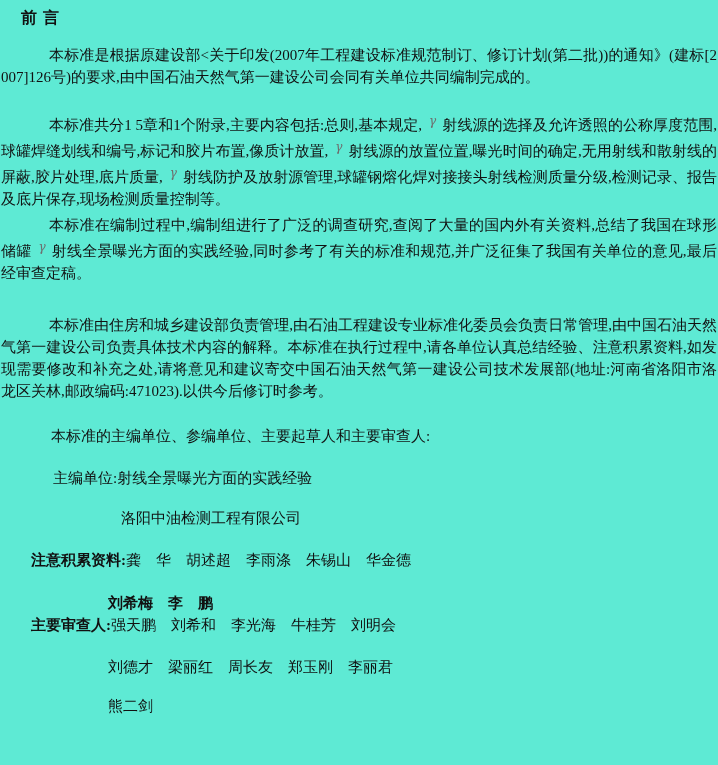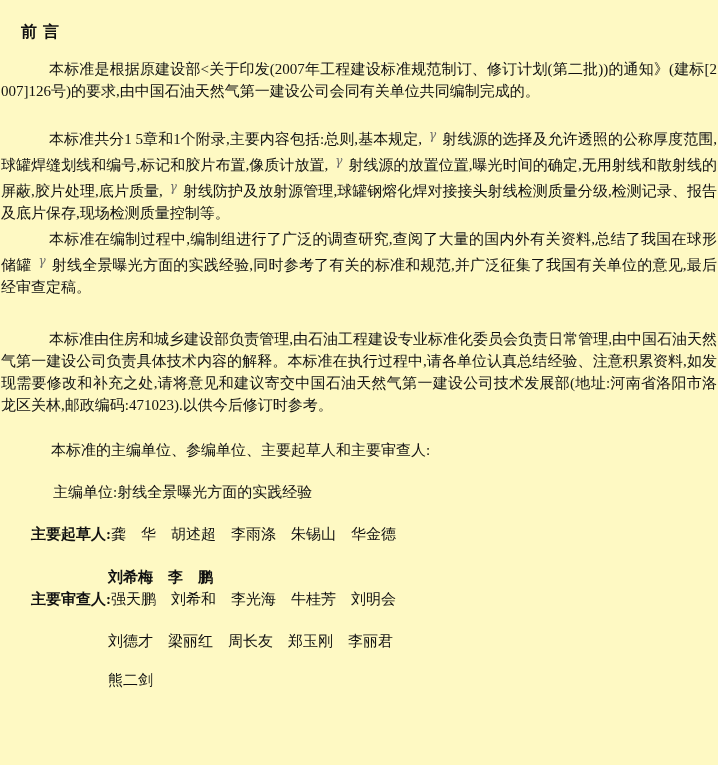--- a/index.html
+++ b/index.html
@@ -13,22 +13,22 @@
     overflow: hidden;
     color: #111111;
     font-family: "Liberation Serif", "DejaVu Serif", serif;
     font-size: 15px;
     line-height: 22px;
   }
   .page {
     box-sizing: border-box;
     width: 718px;
     height: 765px;
-    padding: 22px 1px 0 1px;
-    background: #fef9c3;
+    padding: 8px 1px 0 1px;
+    background: #5eead4;
   }
   .doc-title {
     margin: 0 0 0 20px;
     font-size: 16px;
     font-weight: bold;
     line-height: 20px;
     letter-spacing: 1px;
   }
   .para {
     margin: 0;
@@ -72,23 +72,24 @@
   <p class="para p2">本标准共分1 5章和1个附录,主要内容包括:总则,基本规定,<span class="gamma">γ</span>射线源的选择及允许透照的公称厚度范围,球罐焊缝划线和编号,标记和胶片布置,像质计放置,<span class="gamma">γ</span>射线源的放置位置,曝光时间的确定,无用射线和散射线的屏蔽,胶片处理,底片质量,<span class="gamma">γ</span>射线防护及放射源管理,球罐钢熔化焊对接接头射线检测质量分级,检测记录、报告及底片保存,现场检测质量控制等。</p>
 
   <p class="para p3">本标准在编制过程中,编制组进行了广泛的调查研究,查阅了大量的国内外有关资料,总结了我国在球形储罐<span class="gamma">γ</span>射线全景曝光方面的实践经验,同时参考了有关的标准和规范,并广泛征集了我国有关单位的意见,最后经审查定稿。</p>
 
   <p class="para p4">本标准由住房和城乡建设部负责管理,由石油工程建设专业标准化委员会负责日常管理,由中国石油天然气第一建设公司负责具体技术内容的解释。本标准在执行过程中,请各单位认真总结经验、注意积累资料,如发现需要修改和补充之处,请将意见和建议寄交中国石油天然气第一建设公司技术发展部(地址:河南省洛阳市洛龙区关林,邮政编码:471023).以供今后修订时参考。</p>
 
   <p class="line intro-line">本标准的主编单位、参编单位、主要起草人和主要审查人:</p>
 
   <p class="line chief-line"><span>主编单位:</span><span>射线全景曝光方面的实践经验</span></p>
 
+  <p class="line chief-cont">洛阳中油检测工程有限公司</p>
 
 
-  <p class="line draft-line"><span class="label-bold">主要起草人:</span><span>龚　华　胡述超　李雨涤　朱锡山　华金德</span></p>
+  <p class="line draft-line"><span class="label-bold">注意积累资料:</span><span>龚　华　胡述超　李雨涤　朱锡山　华金德</span></p>
 
   <p class="line draft-cont">刘希梅　李　鹏</p>
 
   <p class="line review-line"><span class="label-bold">主要审查人:</span><span>强天鹏　刘希和　李光海　牛桂芳　刘明会</span></p>
 
   <p class="line review-cont1">刘德才　梁丽红　周长友　郑玉刚　李丽君</p>
 
   <p class="line review-cont2">熊二剑</p>
 
 </div>

